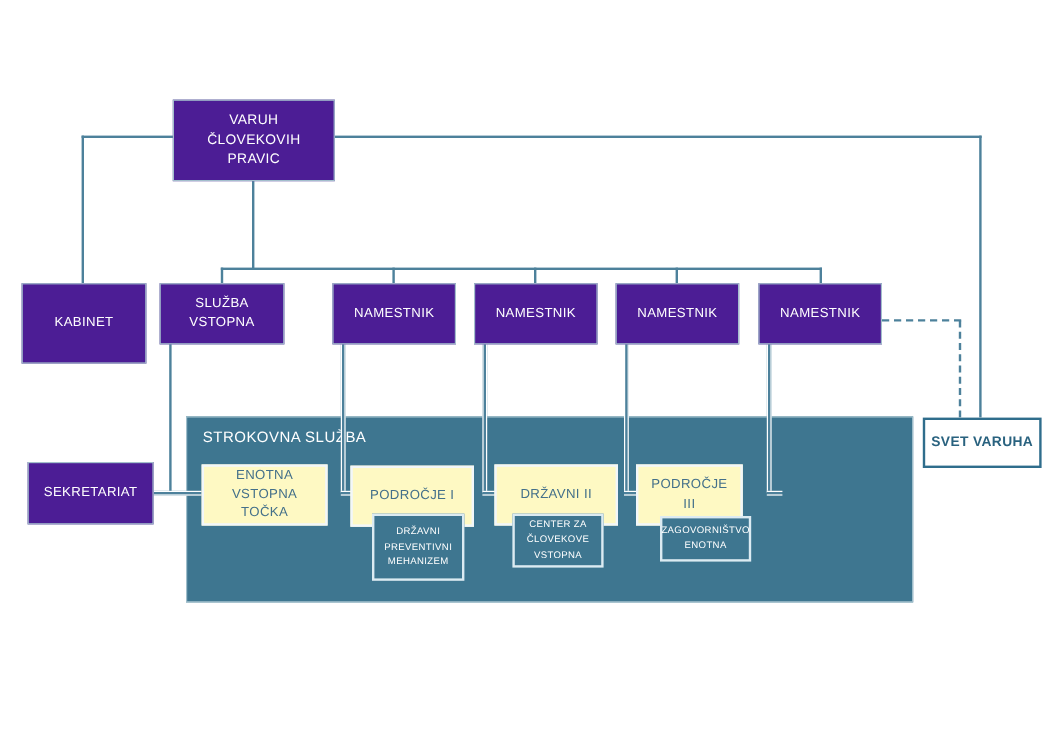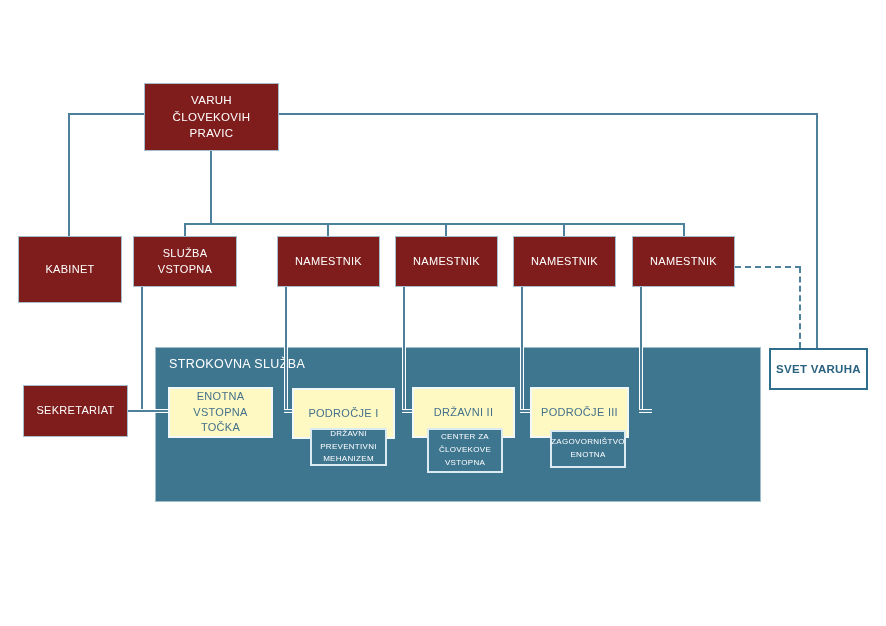--- a/index.html
+++ b/index.html
@@ -6,21 +6,21 @@
   body{
     width:886px;height:626px;position:relative;background:#ffffff;
     font-family:"Liberation Sans", sans-serif;overflow:hidden;
   }
   .stage{position:absolute;inset:0;}
   .box{
     position:absolute;display:flex;align-items:center;justify-content:center;
     text-align:center;box-sizing:border-box;z-index:3;
   }
   .box-dark{
-    background:#7f1d1d;border:1px solid #a3bfcc;color:#ffffff;
+    background:#4c1d95;border:1px solid #a3bfcc;color:#ffffff;
     font-size:11px;letter-spacing:0.3px;line-height:1.45;padding:2px 6px;
   }
   .box-root{font-size:11.5px;}
   .box-light{
     background:#fef9c3;border:2px solid #f2f7fa;color:#44708a;
     font-size:11px;letter-spacing:0.3px;line-height:1.45;padding:2px 8px;z-index:3;
   }
   .box-sub{
     background:#3e7690;border:2px solid #dcebf2;color:#ffffff;
     font-size:8px;letter-spacing:0.3px;line-height:1.6;z-index:5;padding:2px 3px;
@@ -111,25 +111,25 @@
 
   <div class="box box-light" style="left:168px;top:387px;width:105px;height:51px;">
     <span>ENOTNA VSTOPNA TOČKA</span>
   </div>
   <div class="box box-light" style="left:292px;top:388px;width:103px;height:51px;">
     <span>PODROČJE I</span>
   </div>
   <div class="box box-light" style="left:412px;top:387px;width:103px;height:51px;">
     <span>DRŽAVNI II</span>
   </div>
-  <div class="box box-light" style="left:530px;top:387px;width:99px;height:51px;">
+  <div class="box box-light" style="left:530px;top:387px;width:89px;height:51px;">
     <span>PODROČJE III</span>
   </div>
 
-  <div class="box box-sub" style="left:310px;top:428px;width:77px;height:38px;">
+  <div class="box box-sub" style="left:310px;top:428px;width:77px;height:56px;">
     <span>DRŽAVNI PREVENTIVNI MEHANIZEM</span>
   </div>
   <div class="box box-sub" style="left:427px;top:428px;width:76px;height:45px;">
     <span>CENTER ZA ČLOVEKOVE VSTOPNA</span>
   </div>
   <div class="box box-sub" style="left:550px;top:430px;width:76px;height:38px;">
     <span>ZAGOVORNIŠTVO ENOTNA</span>
   </div>
 
 </div>

